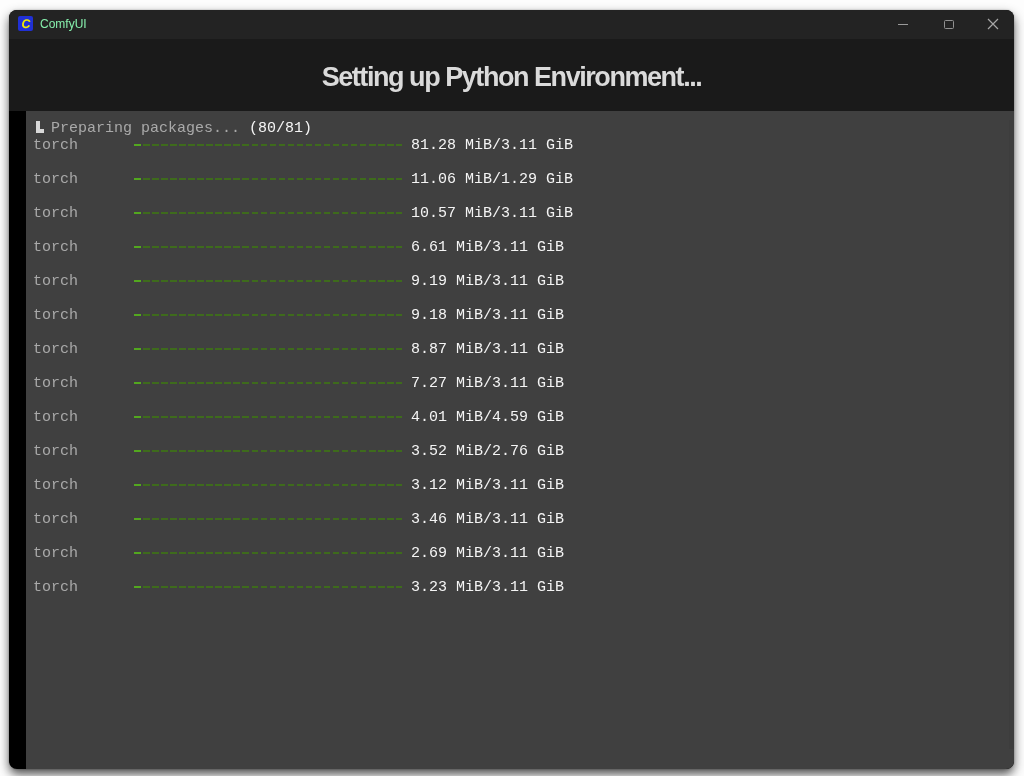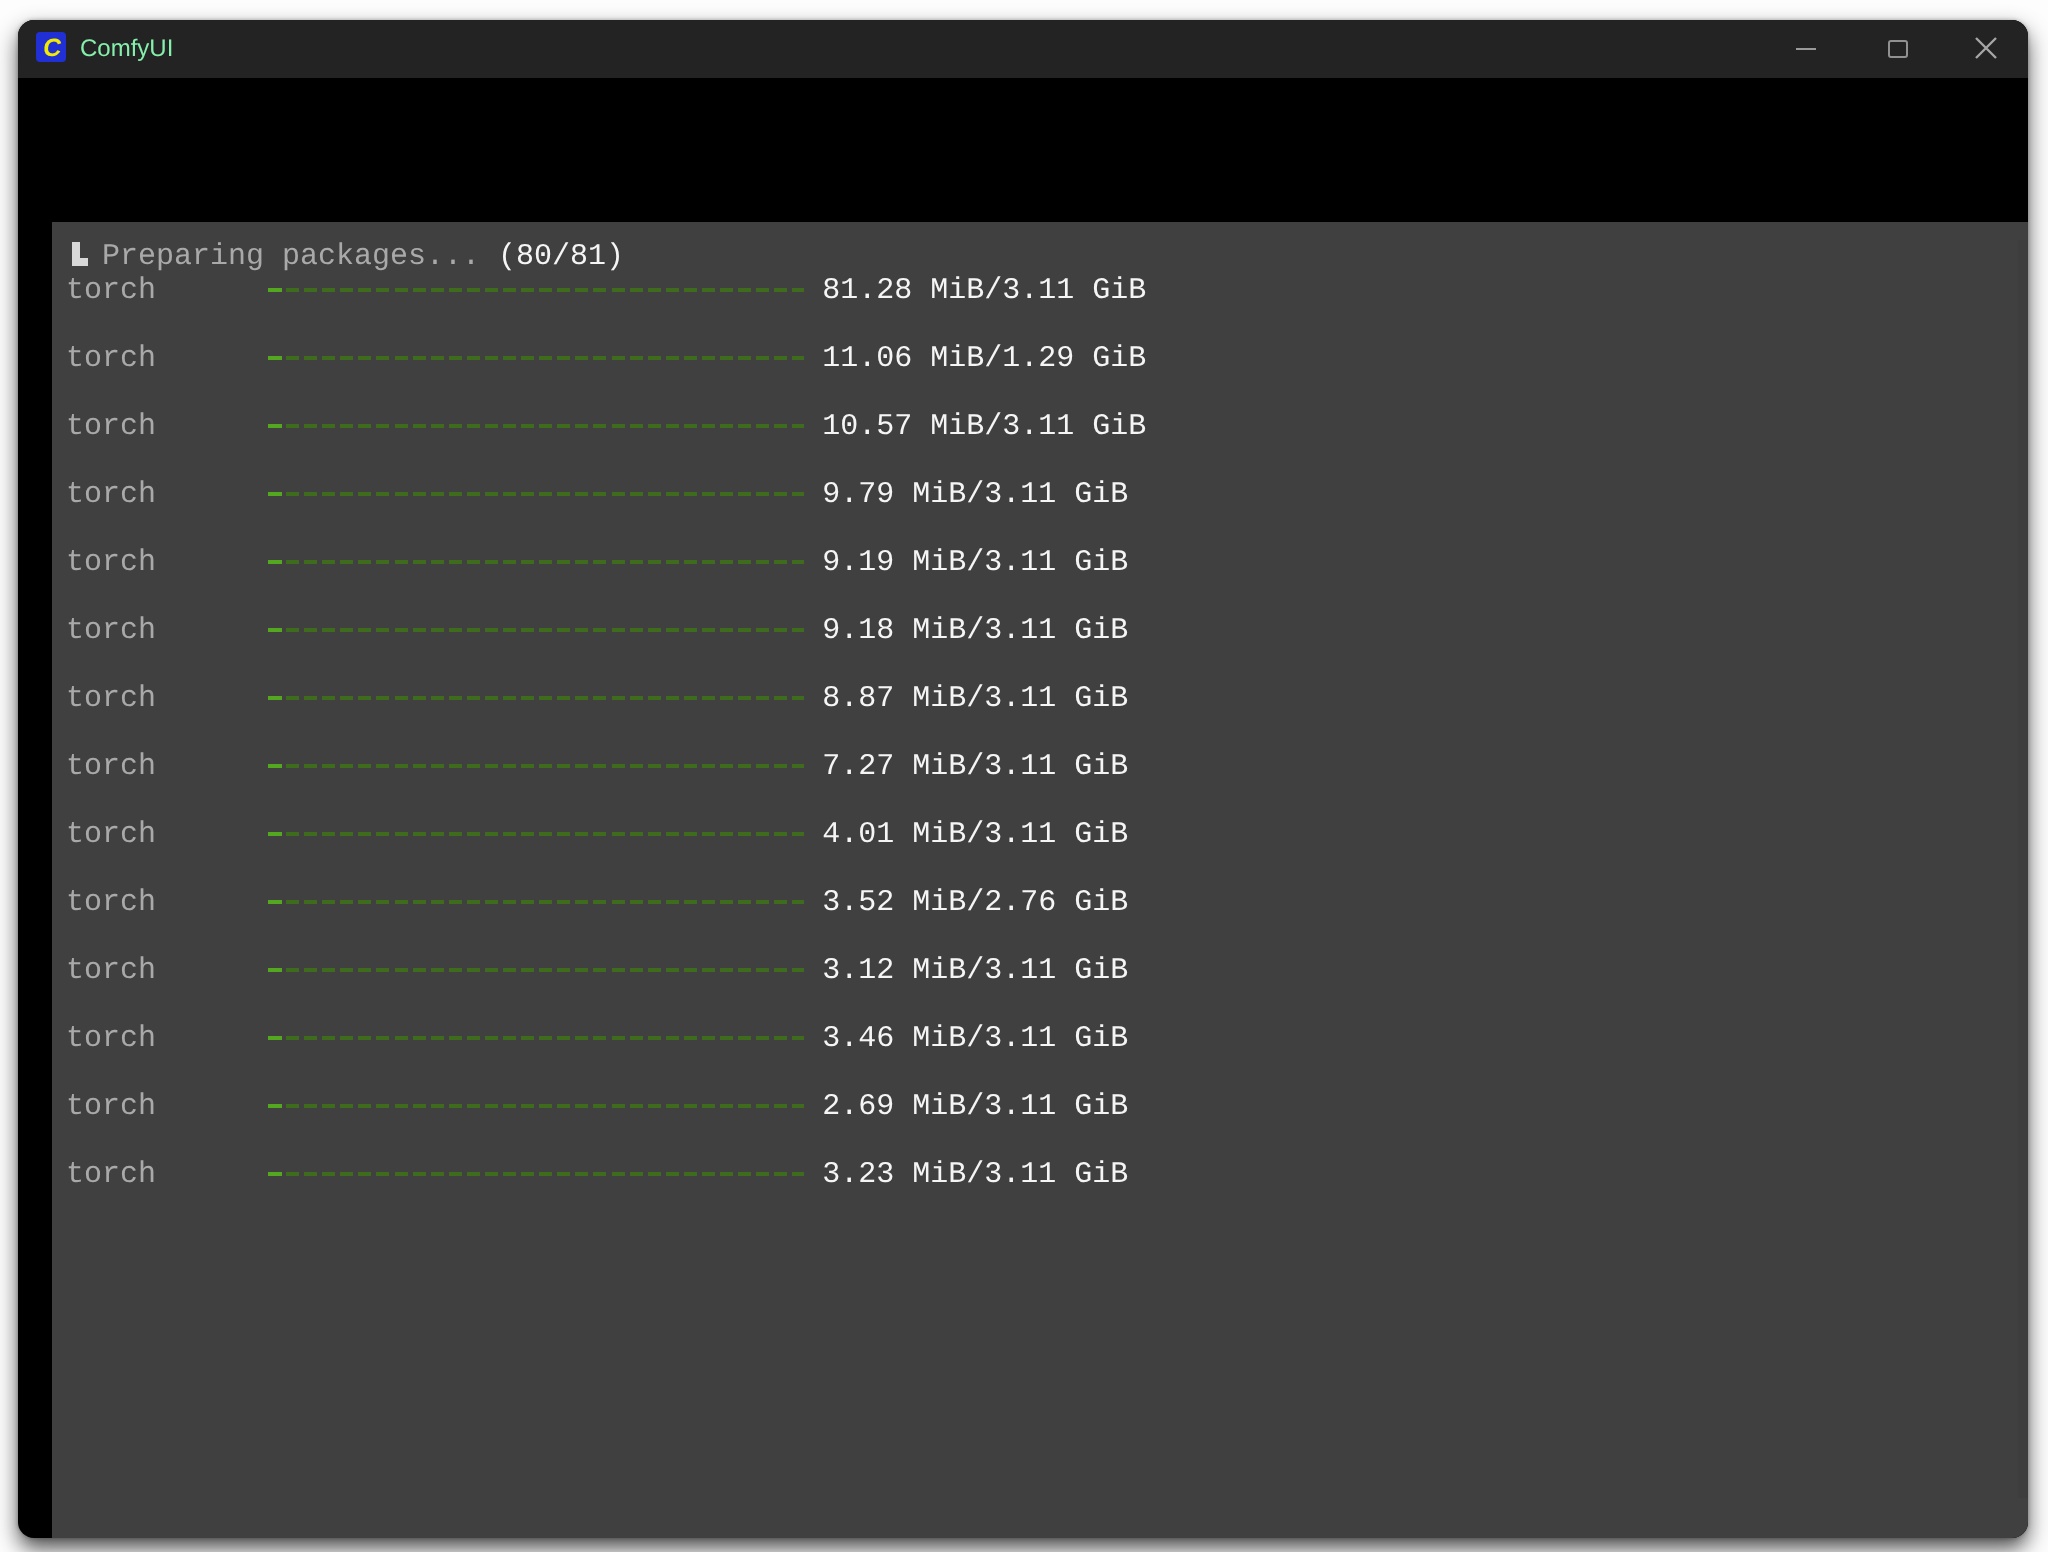--- a/index.html
+++ b/index.html
@@ -38,39 +38,42 @@
         <text x="3.2" y="12" font-family="Liberation Sans" font-size="12.5" font-weight="bold" fill="#f2ea00" transform="skewX(-8) translate(1.6,0)">C</text>
       </svg>
     </div>
     <div class="apptitle">ComfyUI</div>
     <div class="btn-min"></div>
     <div class="btn-max"></div>
     <svg class="btn-x" width="12" height="12" viewBox="0 0 12 12">
           <path d="M1 1 L11 11 M11 1 L1 11" stroke="#a6a6a6" stroke-width="1.2"></path>
         </svg>
   </div>
+  <div class="heading">
+        <h1>Setting up Python Environment...</h1>
+      </div>
   <div class="term">
     <pre class="console">  Preparing packages... <span class="w">(80/81)</span>
 torch                                     <span class="w">81.28 MiB/3.11 GiB</span>
 
 torch                                     <span class="w">11.06 MiB/1.29 GiB</span>
 
 torch                                     <span class="w">10.57 MiB/3.11 GiB</span>
 
-torch                                     <span class="w">9.79 MiB/3.11 GiB</span>
+torch                                     <span class="w">6.61 MiB/3.11 GiB</span>
 
 torch                                     <span class="w">9.19 MiB/3.11 GiB</span>
 
 torch                                     <span class="w">9.18 MiB/3.11 GiB</span>
 
 torch                                     <span class="w">8.87 MiB/3.11 GiB</span>
 
 torch                                     <span class="w">7.27 MiB/3.11 GiB</span>
 
-torch                                     <span class="w">4.01 MiB/3.11 GiB</span>
+torch                                     <span class="w">4.01 MiB/4.59 GiB</span>
 
 torch                                     <span class="w">3.52 MiB/2.76 GiB</span>
 
 torch                                     <span class="w">3.12 MiB/3.11 GiB</span>
 
 torch                                     <span class="w">3.46 MiB/3.11 GiB</span>
 
 torch                                     <span class="w">2.69 MiB/3.11 GiB</span>
 
 torch                                     <span class="w">3.23 MiB/3.11 GiB</span></pre>

